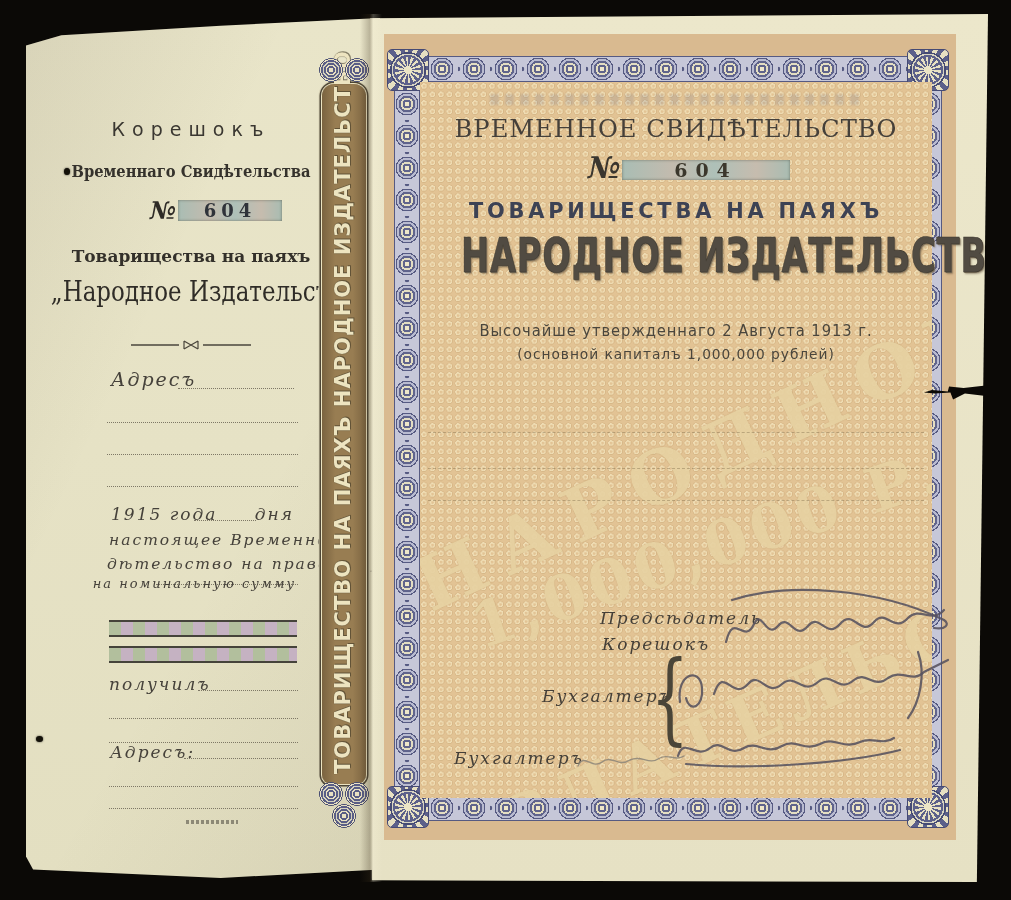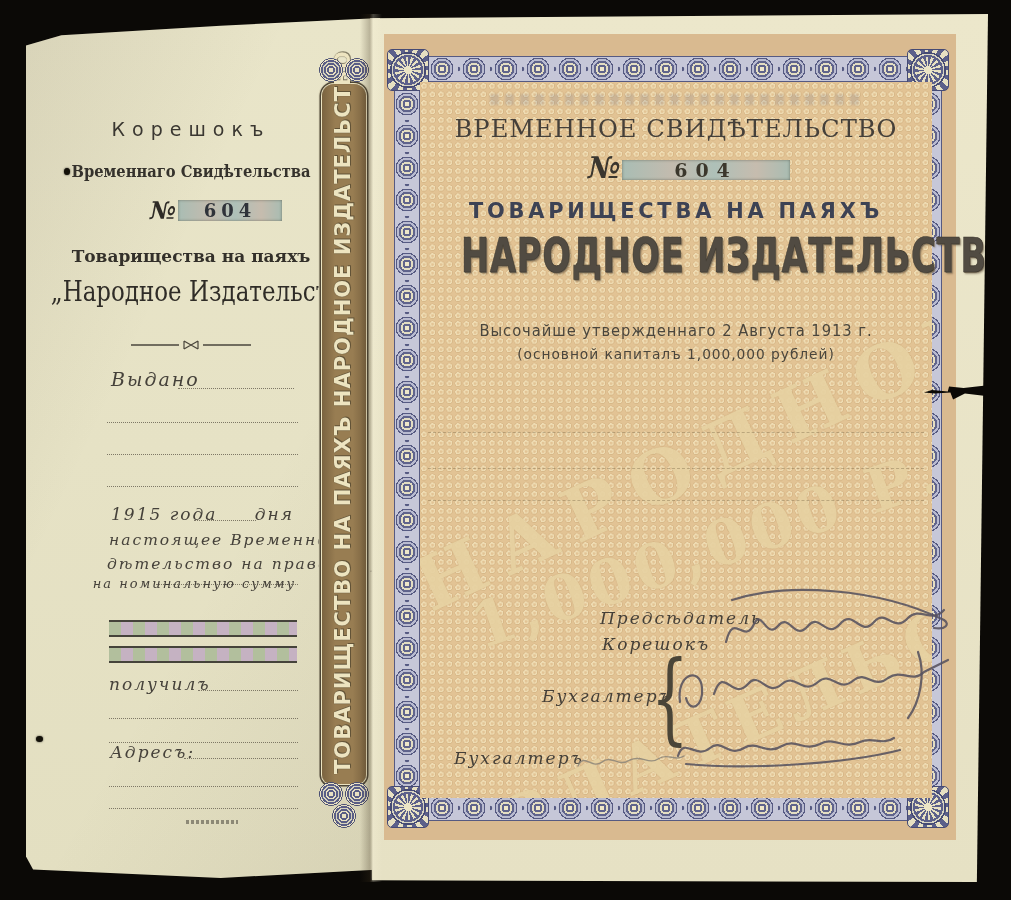--- a/index.html
+++ b/index.html
@@ -173,21 +173,21 @@
 
       <div class="abs stub-company nw">Товарищества на паяхъ</div>
       <div class="abs stub-name nw">„Народное Издательство“</div>
 
       <svg class="abs stub-divider" viewBox="0 0 120 10">
         <line x1="0" y1="5" x2="48" y2="5" stroke="#4a463c" stroke-width="1.4"></line>
         <line x1="72" y1="5" x2="120" y2="5" stroke="#4a463c" stroke-width="1.4"></line>
         <path d="M53 1 L67 9 M53 9 L67 1 M53 1 L53 9 M67 1 L67 9" stroke="#4a463c" stroke-width="1.2" fill="none"></path>
       </svg>
 
-      <div class="abs scr stub-issued-label nw">Выдано</div>
+      <div class="abs scr stub-issued-label nw">Адресъ</div>
       <div class="abs dotline" style="left:152px;right:62px;top:370px;"></div>
       <div class="abs dotline" style="left:81px;right:58px;top:404px;"></div>
       <div class="abs dotline" style="left:81px;right:58px;top:436px;"></div>
       <div class="abs dotline" style="left:81px;right:58px;top:468px;"></div>
 
       <div class="abs scr stub-year nw">1915 года</div>
       <div class="abs dotline" style="left:168px;right:100px;top:502px;"></div>
       <div class="abs scr stub-day nw">дня</div>
       <div class="abs scr stub-clause1 nw">настоящее Временное Сви-</div>
       <div class="abs scr stub-clause2 nw">дѣтельство на право полученія</div>

